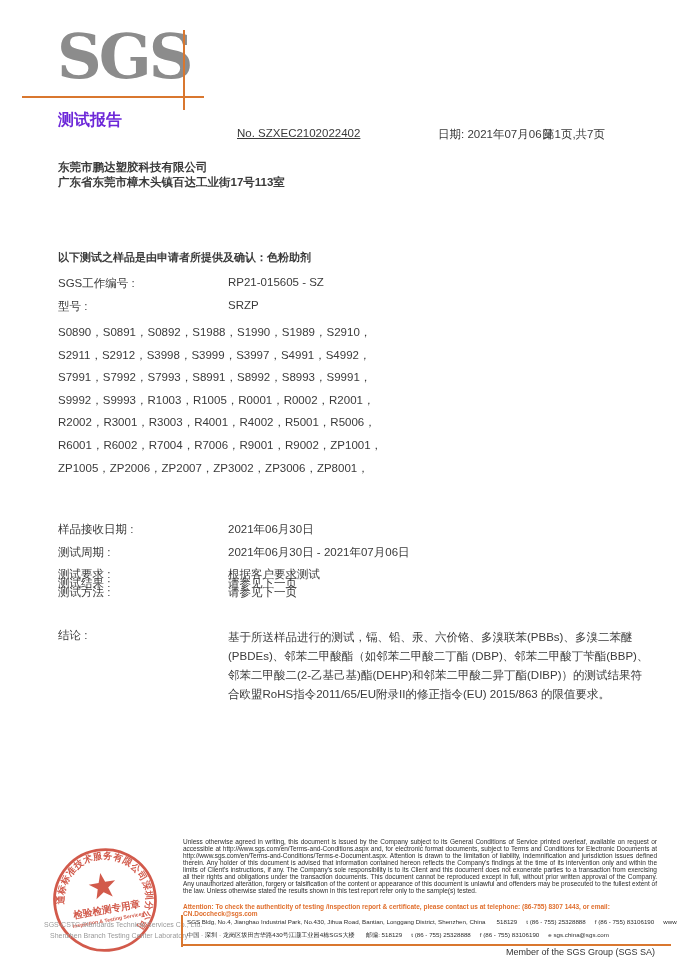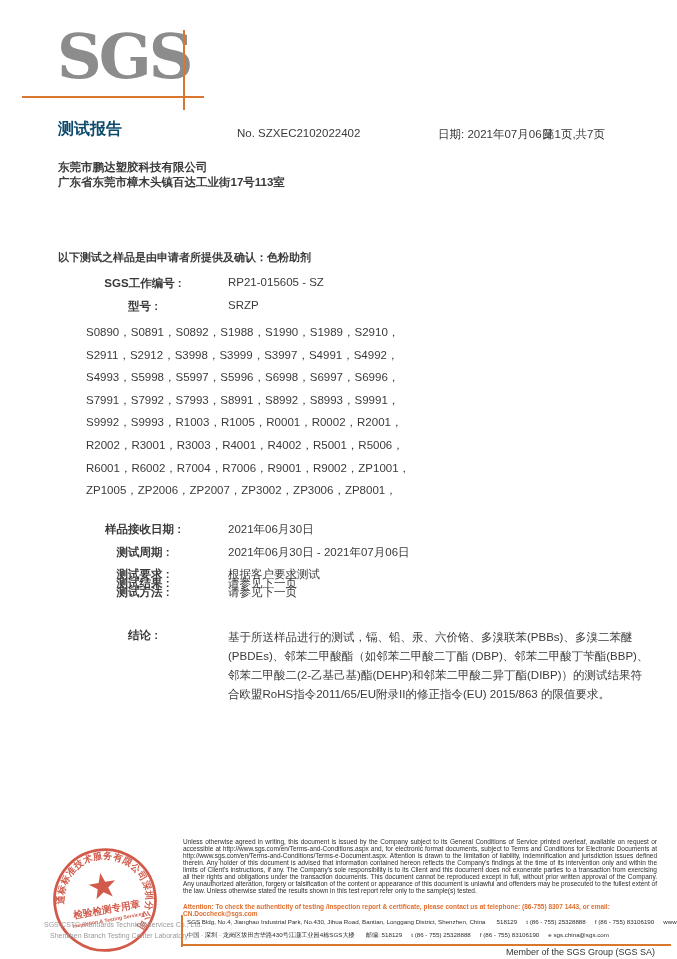--- a/index.html
+++ b/index.html
@@ -11,34 +11,34 @@
   
   .logo{
     position:absolute;left:57px;top:26px;
     font-family:"DejaVu Serif","Liberation Serif",serif;
     font-weight:bold;font-size:62px;line-height:62px;
     color:#8c8c8c;letter-spacing:-3px;
   }
   .logo-hline{position:absolute;left:22px;top:96px;width:182px;height:2px;background:#d9772f;}
   .logo-vline{position:absolute;left:183px;top:30px;width:2px;height:80px;background:#d9772f;}
   
-  .report-title{position:absolute;left:58px;top:119px;font-size:16px;font-weight:bold;color:#0c4a6e;}
-  .report-no{position:absolute;left:237px;top:127px;font-size:11.5px;}
+  .report-title{position:absolute;left:58px;top:110px;font-size:16px;font-weight:bold;color:#6d28d9;}
+  .report-no{position:absolute;left:237px;top:127px;font-size:11.5px;text-decoration:underline;}
   .report-date{position:absolute;left:438px;top:127px;font-size:11.5px;}
   .report-page{position:absolute;left:543px;top:127px;font-size:11.5px;}
   
   .applicant-name{position:absolute;left:58px;top:160px;font-size:11.5px;font-weight:bold;}
   .applicant-address{position:absolute;left:58px;top:175px;font-size:11.5px;font-weight:bold;}
   .sample-statement{position:absolute;left:58px;top:250px;font-size:11px;font-weight:bold;}
   
   .frow{position:absolute;left:58px;display:flex;font-size:11.5px;}
-  .frow .flabel{width:170px;flex:0 0 170px;font-weight:bold;text-align:center;}
+  .frow .flabel{width:170px;flex:0 0 170px;font-weight:normal;}
   .frow .fvalue{white-space:nowrap;}
   .frow.wrap .fvalue{white-space:normal;width:422px;line-height:19px;}
-  .ref-line{line-height:22.6px;white-space:nowrap;margin-left:28px;}
+  .ref-line{line-height:22.6px;white-space:nowrap;}
   
   .legal{
     position:absolute;left:183px;top:838px;width:474px;
     font-size:6.5px;line-height:7px;text-align:justify;color:#2c2c2c;
   }
   .attention{
     position:absolute;left:183px;top:904px;width:474px;
     font-size:6.5px;line-height:6.8px;font-weight:bold;color:#e06f2e;
   }
   .addr-row{position:absolute;left:187px;font-size:6.2px;color:#2c2c2c;white-space:nowrap;display:flex;gap:9px;}
@@ -76,21 +76,20 @@
 
   <div class="frow" style="top:299px">
     <div class="flabel">型号 :</div>
     <div class="fvalue">SRZP</div>
   </div>
 
   <div class="frow" style="top:321px">
     <div class="fvalue" style="white-space:normal">
       <div class="ref-line">S0890，S0891，S0892，S1988，S1990，S1989，S2910，</div>
       <div class="ref-line">S2911，S2912，S3998，S3999，S3997，S4991，S4992，</div>
-      <div class="ref-line">S4993，S5998，S5997，S5996，S6998，S6997，S6996，</div>
       <div class="ref-line">S7991，S7992，S7993，S8991，S8992，S8993，S9991，</div>
       <div class="ref-line">S9992，S9993，R1003，R1005，R0001，R0002，R2001，</div>
       <div class="ref-line">R2002，R3001，R3003，R4001，R4002，R5001，R5006，</div>
       <div class="ref-line">R6001，R6002，R7004，R7006，R9001，R9002，ZP1001，</div>
       <div class="ref-line">ZP1005，ZP2006，ZP2007，ZP3002，ZP3006，ZP8001，</div>
     </div>
   </div>
 
   <div class="frow" style="top:522px">
     <div class="flabel">样品接收日期 :</div>

